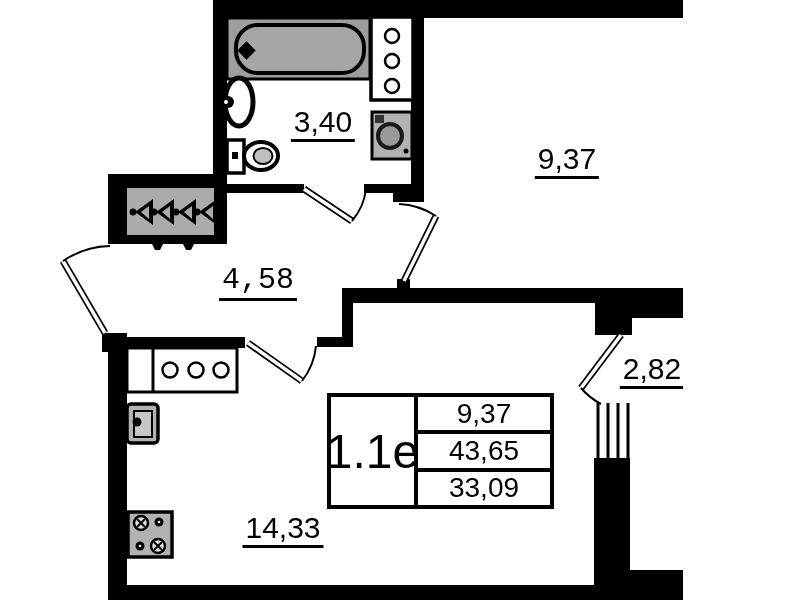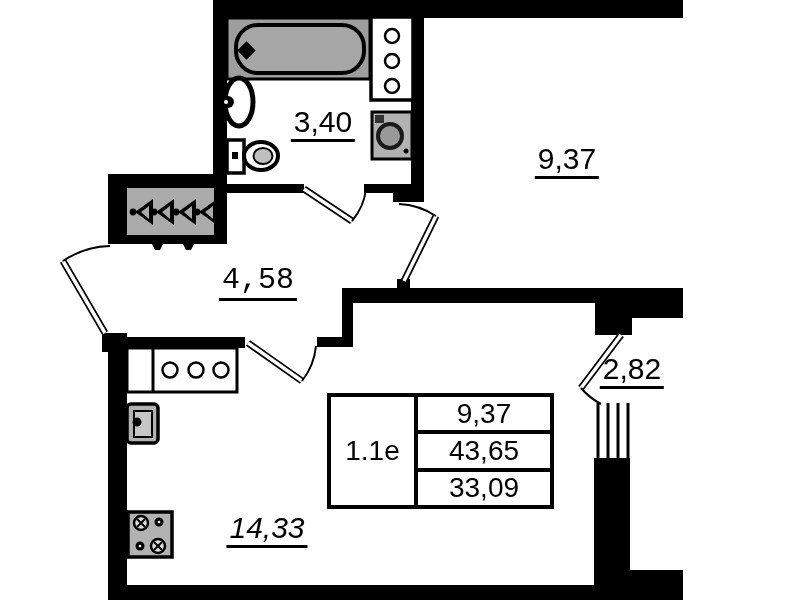--- a/index.html
+++ b/index.html
@@ -28,21 +28,21 @@
     box-sizing:border-box;
     border:4px solid #000;
     background:#fff;
     display:flex;
   }
   .unit-cell{
     width:87px;
     box-sizing:border-box;
     border-right:4px solid #000;
     display:flex;align-items:center;justify-content:center;
-    font-size:28px;color:#000;
+    font-size:48px;color:#000;
   }
   .area-rows{flex:1;display:flex;flex-direction:column;}
   .area-row{
     flex:1;
     display:flex;align-items:center;justify-content:center;
     font-size:28px;color:#000;
     border-bottom:4px solid #000;
   }
   .area-row:last-child{border-bottom:none;}
 </style>
@@ -214,23 +214,23 @@
       <path d="M 581 388 A 68 68 0 0 0 601 404" fill="none" stroke="#000" stroke-width="2"></path>
     </g>
   </svg>
 
   <div class="room-label" style="left:323px;top:105px;">3,40</div>
 
   <div class="room-label" style="left:567px;top:142px;">9,37</div>
 
   <div class="room-label" style="left:258px;top:264px;font-family:Liberation Mono, monospace;">4,58</div>
 
-  <div class="room-label" style="left:632px;top:352px;">2,82</div>
-
-  <div class="room-label" style="left:267px;top:511px;font-style:italic;">14,33</div>
+  <div class="room-label" style="left:652px;top:352px;">2,82</div>
+
+  <div class="room-label" style="left:283px;top:511px;">14,33</div>
 
   <div class="info-table">
     <div class="unit-cell">1.1е</div>
     <div class="area-rows">
       <div class="area-row">9,37</div>
       <div class="area-row">43,65</div>
       <div class="area-row">33,09</div>
     </div>
   </div>
 

